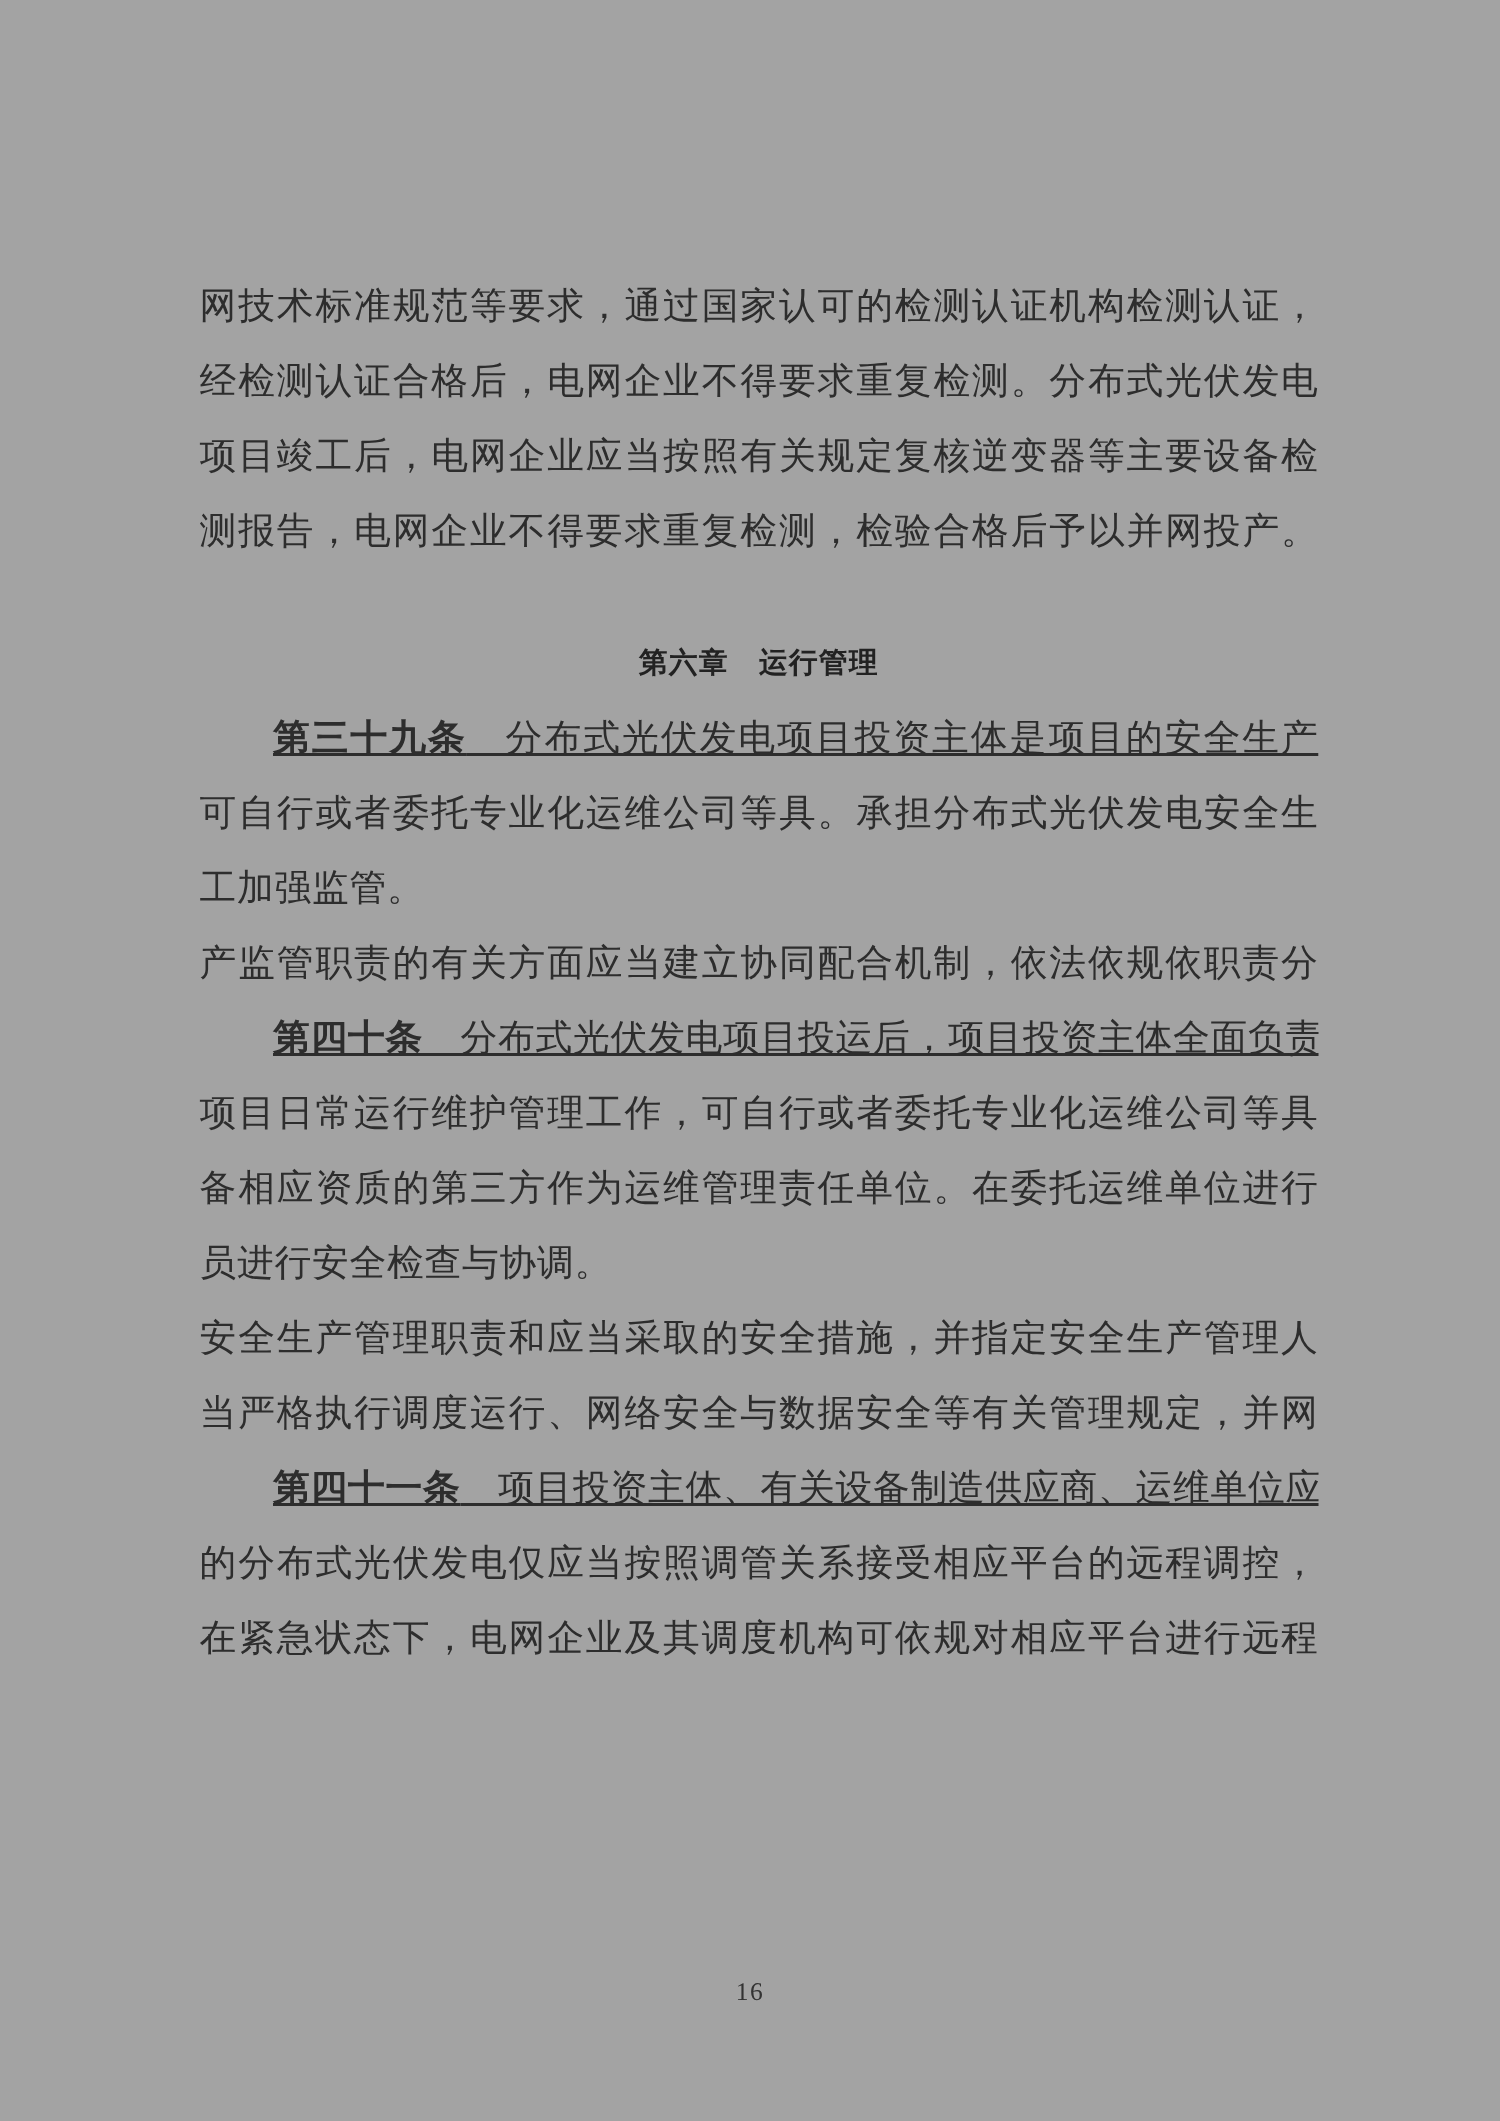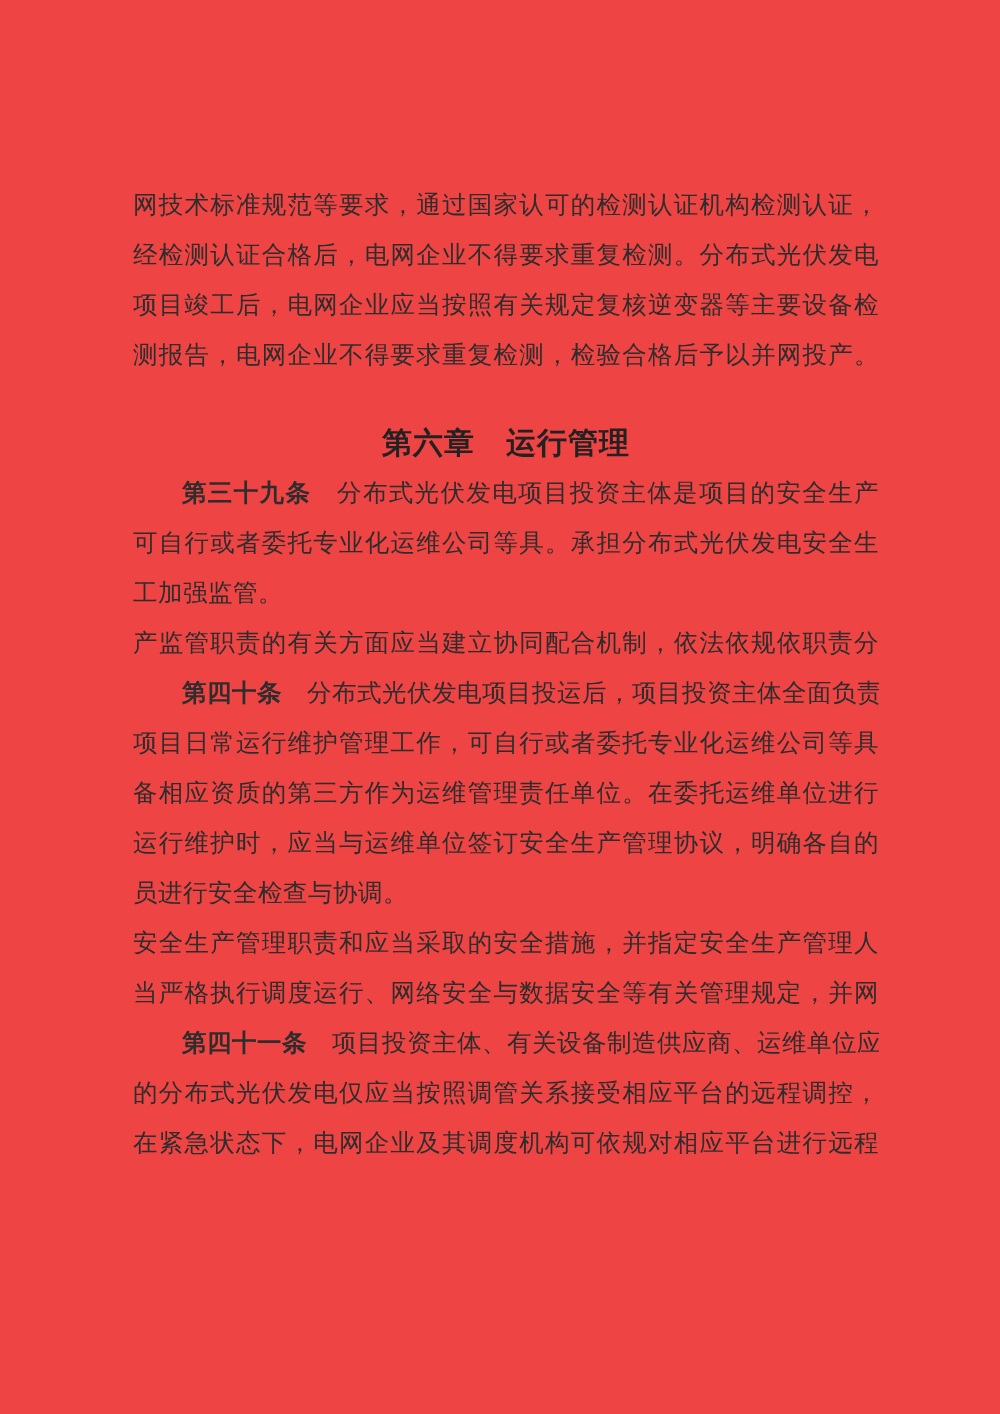--- a/index.html
+++ b/index.html
@@ -1,21 +1,21 @@
 <!DOCTYPE html>
 <html><head>
 <meta charset="utf-8">
 <style>
   html, body { margin: 0; padding: 0; background: #e8e8e8; }
   .page {
     position: relative;
     width: 1000px;
     height: 1414px;
     margin: 0 auto;
-    background: #ef4444;
+    background: #a3a3a3;
     color: #2d2d2d;
     font-family: "Liberation Serif", serif;
     overflow: hidden;
   }
   .content {
     position: absolute;
     left: 133px;
     top: 180px;
     width: 746px;
   }
@@ -27,30 +27,30 @@
     letter-spacing: 0.5px;
     white-space: nowrap;
     overflow: hidden;
   }
   .fill {
     text-align: justify;
     text-align-last: justify;
     -moz-text-align-last: justify;
     text-justify: inter-character;
   }
-  .indent { text-indent: 2em; }
+  .indent { text-indent: 2em; text-decoration: underline; }
   .art-num { font-weight: 700; }
   .chapter {
     margin: 38px 0 0 0;
     height: 50px;
     line-height: 50px;
     text-align: center;
     font-family: "Liberation Sans", sans-serif;
     font-weight: 700;
-    font-size: 30px;
+    font-size: 19px;
     letter-spacing: 1px;
     color: #222222;
   }
   .page-number {
     position: absolute;
     left: 0;
     right: 0;
     top: 1318px;
     text-align: center;
     font-size: 17px;
@@ -77,27 +77,27 @@
       <div class="line fill indent"><span class="art-num">第三十九条</span><span>　分布式光伏发电项目投资主体是项目的安全生产</span></div>
       <div class="line fill">可自行或者委托专业化运维公司等具。承担分布式光伏发电安全生</div>
       <div class="line">工加强监管。</div>
       <div class="line fill">产监管职责的有关方面应当建立协同配合机制，依法依规依职责分</div>
     </div>
 
     <div class="para">
       <div class="line fill indent"><span class="art-num">第四十条</span><span>　分布式光伏发电项目投运后，项目投资主体全面负责</span></div>
       <div class="line fill">项目日常运行维护管理工作，可自行或者委托专业化运维公司等具</div>
       <div class="line fill">备相应资质的第三方作为运维管理责任单位。在委托运维单位进行</div>
-      <div class="line fill">运行维护时，应当与运维单位签订安全生产管理协议，明确各自的</div>
       <div class="line">员进行安全检查与协调。</div>
       <div class="line fill">安全生产管理职责和应当采取的安全措施，并指定安全生产管理人</div>
     </div>
 
     <div class="para">
       <div class="line fill">当严格执行调度运行、网络安全与数据安全等有关管理规定，并网</div>
       <div class="line fill indent"><span class="art-num">第四十一条</span><span>　项目投资主体、有关设备制造供应商、运维单位应</span></div>
       <div class="line fill">的分布式光伏发电仅应当按照调管关系接受相应平台的远程调控，</div>
       <div class="line fill">在紧急状态下，电网企业及其调度机构可依规对相应平台进行远程</div>
     </div>
 
   </div>
 
+  <div class="page-number">16</div>
 </div>
 
 </body></html>

